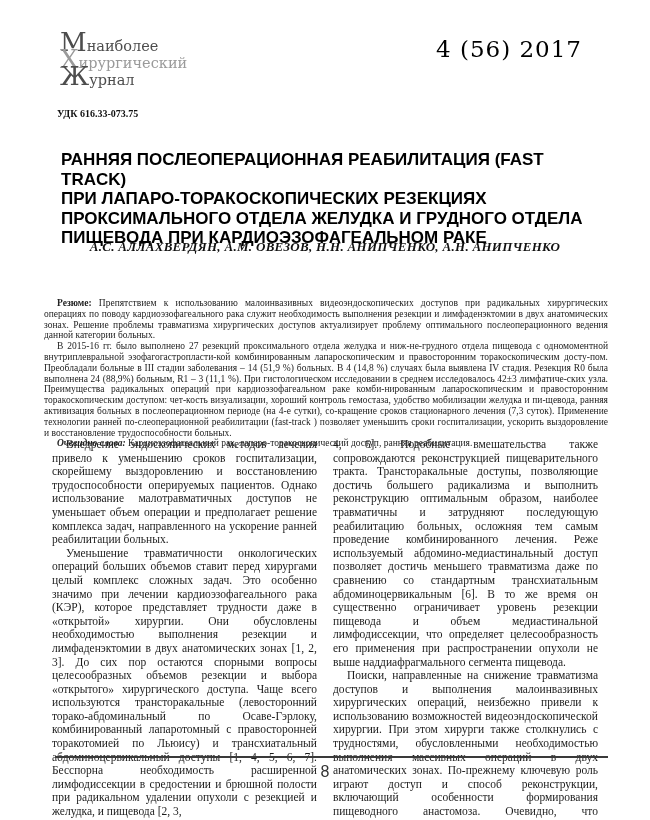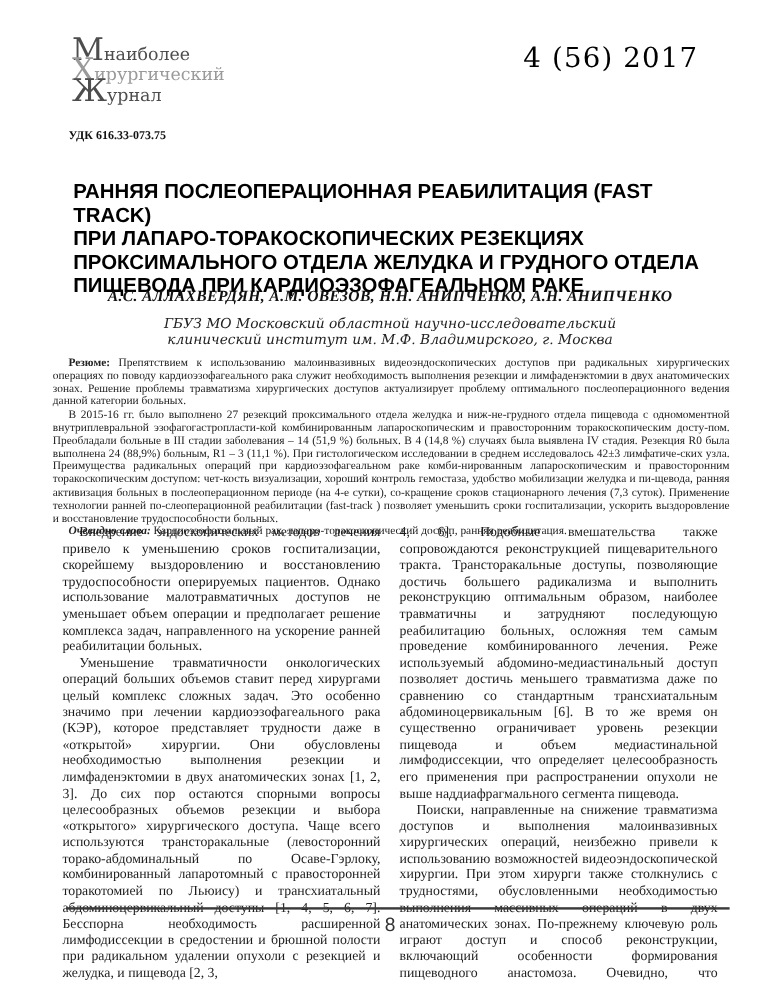--- a/index.html
+++ b/index.html
@@ -123,22 +123,20 @@
 
   <div class="udk">УДК 616.33-073.75</div>
 
   <h1 class="title" style="margin:4px;">РАННЯЯ ПОСЛЕОПЕРАЦИОННАЯ РЕАБИЛИТАЦИЯ (FAST TRACK)
 ПРИ ЛАПАРО-ТОРАКОСКОПИЧЕСКИХ РЕЗЕКЦИЯХ
 ПРОКСИМАЛЬНОГО ОТДЕЛА ЖЕЛУДКА И ГРУДНОГО ОТДЕЛА
 ПИЩЕВОДА ПРИ КАРДИОЭЗОФАГЕАЛЬНОМ РАКЕ</h1>
 
   <div class="authors">А.С. АЛЛАХВЕРДЯН, А.М. ОВЕЗОВ, Н.Н. АНИПЧЕНКО, А.Н. АНИПЧЕНКО</div>
 
-  <div class="affiliation">ГБУЗ МО Московский областной научно-исследовательский
-клинический институт им. М.Ф. Владимирского, г. Москва</div>
 
   <div class="abstract">
     <p><span class="lead-bold">Резюме:</span><span> Препятствием к использованию малоинвазивных видеоэндоскопических доступов при радикальных хирургических операциях по поводу кардиоэзофагеального рака служит необходимость выполнения резекции и лимфаденэктомии в двух анатомических зонах. Решение проблемы травматизма хирургических доступов актуализирует проблему оптимального послеоперационного ведения данной категории больных.</span></p>
     <p><span>В 2015-16 гг. было выполнено 27 резекций проксимального отдела желудка и ниж-не-грудного отдела пищевода с одномоментной внутриплевральной эзофагогастропласти-кой комбинированным лапароскопическим и правосторонним торакоскопическим досту-пом. Преобладали больные в III стадии заболевания – 14 (51,9 %) больных. В 4 (14,8 %) случаях была выявлена IV стадия. Резекция R0 была выполнена 24 (88,9%) больным, R1 – 3 (11,1 %). При гистологическом исследовании в среднем исследовалось 42±3 лимфатиче-ских узла. Преимущества радикальных операций при кардиоэзофагеальном раке комби-нированным лапароскопическим и правосторонним торакоскопическим доступом: чет-кость визуализации, хороший контроль гемостаза, удобство мобилизации желудка и пи-щевода, ранняя активизация больных в послеоперационном периоде (на 4-е сутки), со-кращение сроков стационарного лечения (7,3 суток). Применение технологии ранней по-слеоперационной реабилитации (fast-track ) позволяет уменьшить сроки госпитализации, ускорить выздоровление и восстановление трудоспособности больных.</span></p>
     <p><span class="lead-bolditalic">Очевидно слова:</span><span> Кардиоэзофагеальный рак, лапаро-торакоскопический доступ, ранняя реабилитация.</span></p>
   </div>
 
   <div class="body-cols">
     <div class="col">
       <p>Внедрение эндоскопических методов лечения привело к уменьшению сроков госпитализации, скорейшему выздоровлению и восстановлению трудоспособности оперируемых пациентов. Однако использование малотравматичных доступов не уменьшает объем операции и предполагает решение комплекса задач, направленного на ускорение ранней реабилитации больных.</p>

